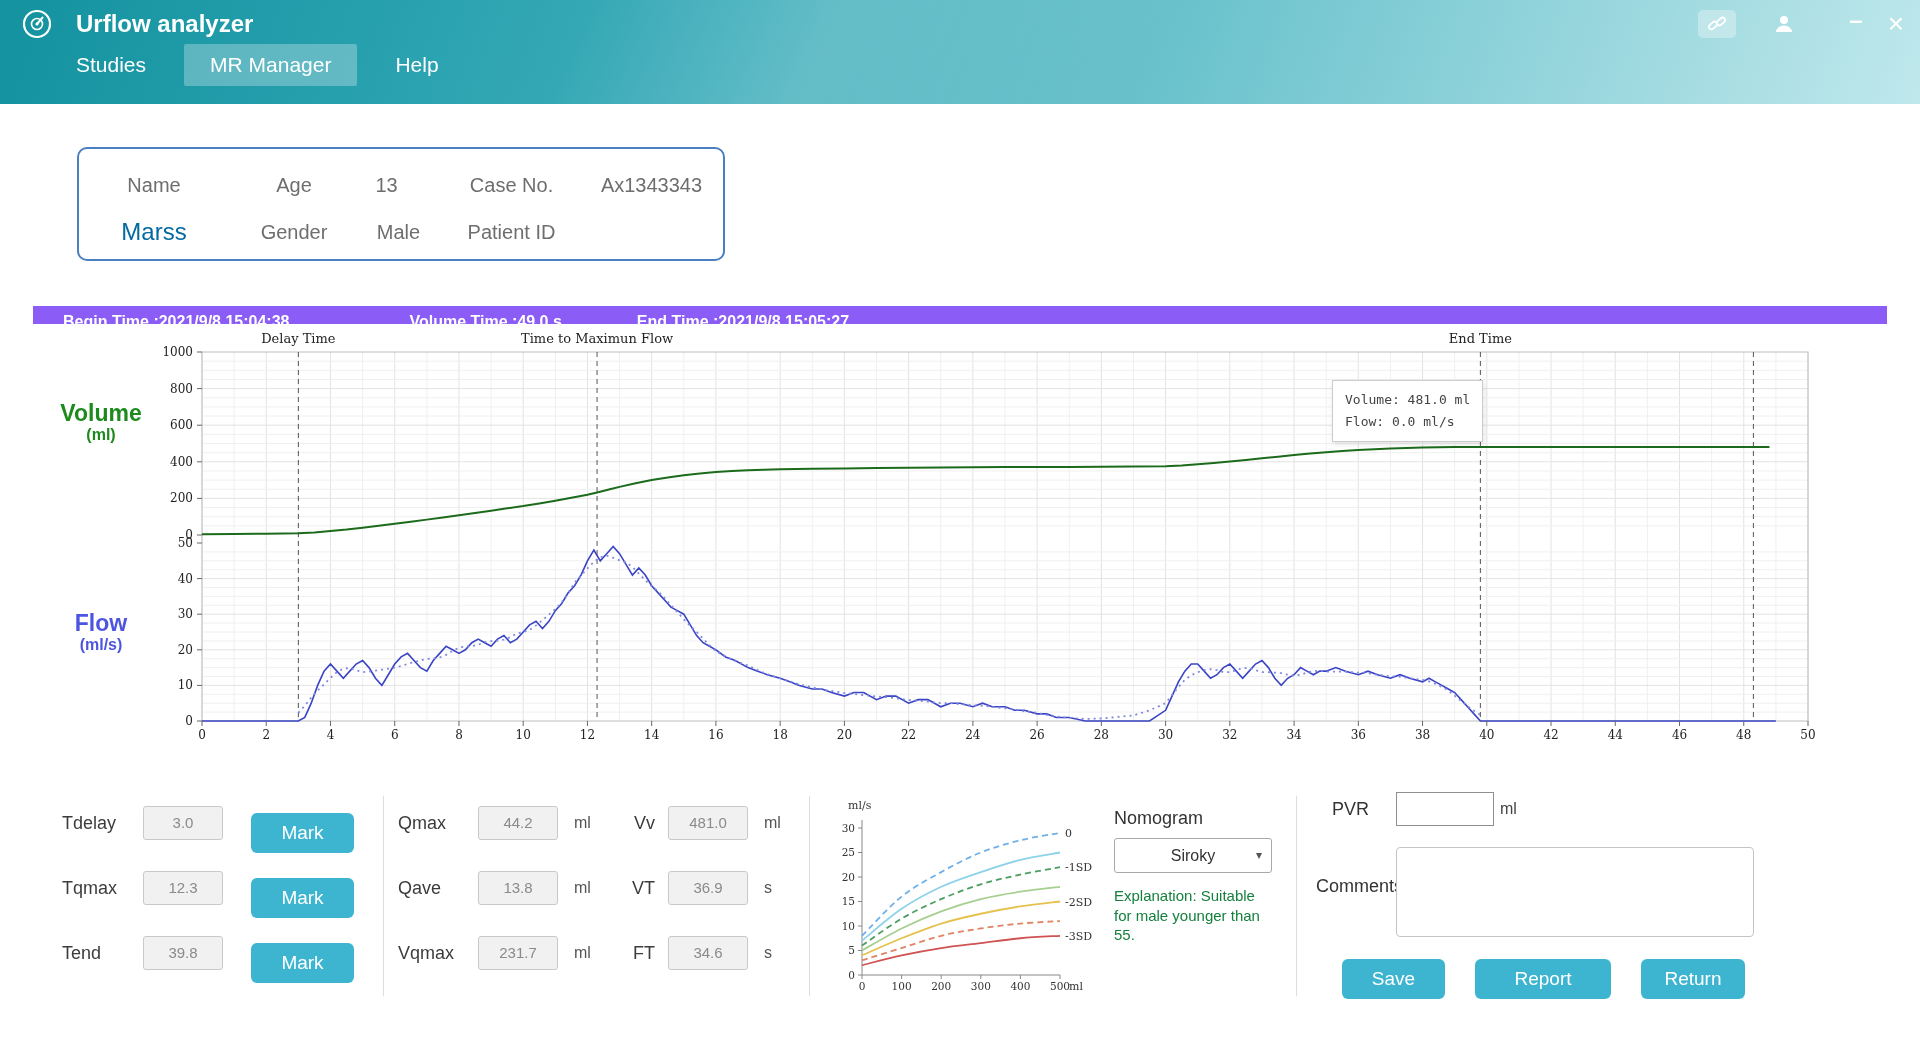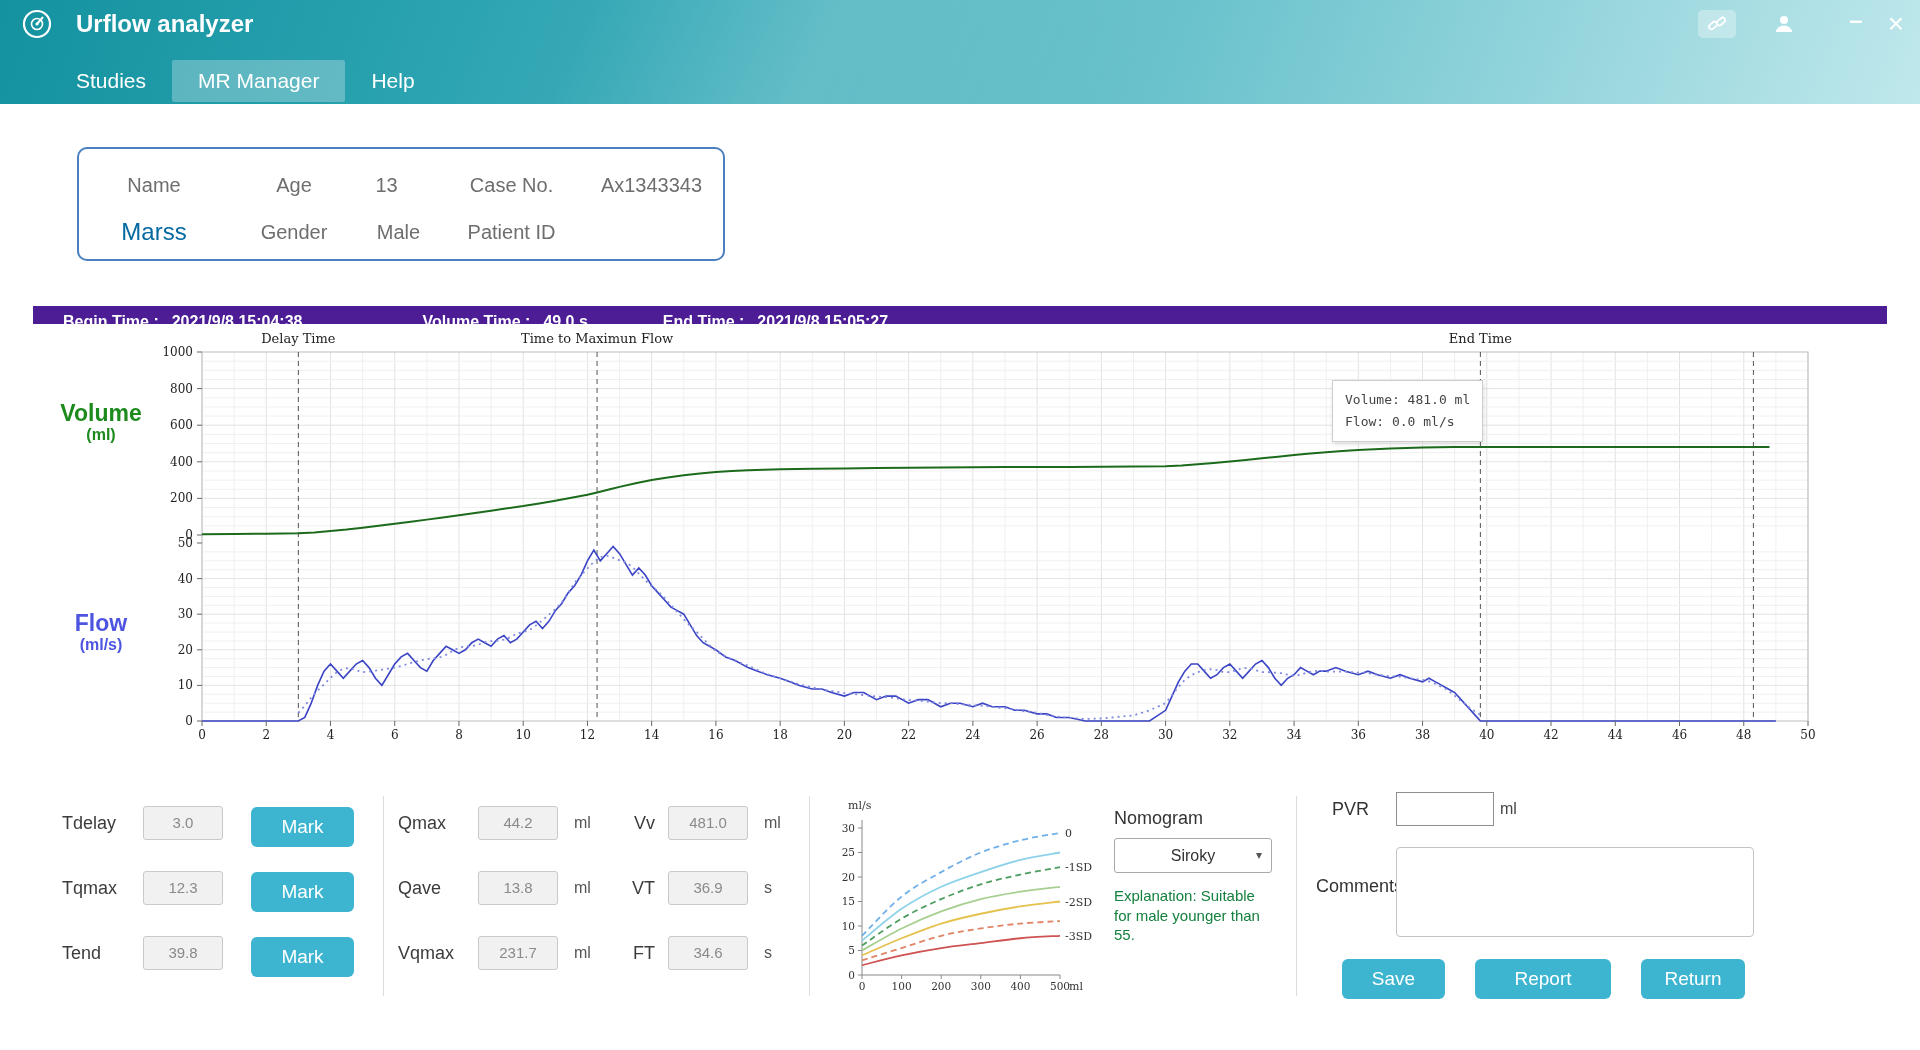--- a/index.html
+++ b/index.html
@@ -13,59 +13,59 @@
     background:linear-gradient(110deg,#14929f 0%,#2aa2b0 22%,#49b3bf 45%,#79c9d2 68%,#a5dce2 88%,#bfe8ec 100%);}
   .header::after{content:"";position:absolute;inset:0;pointer-events:none;
     background:linear-gradient(115deg,transparent 30%,rgba(255,255,255,.16) 43%,transparent 60%);}
   .logo{position:absolute;left:20px;top:7px;z-index:2}
   .app-title{position:absolute;left:76px;top:10px;color:#fff;font-size:24px;font-weight:bold;z-index:2}
   .win-btn{position:absolute;top:10px;height:28px;display:flex;align-items:center;justify-content:center;color:#fff;z-index:3;cursor:default}
   .link-btn{left:1698px;width:38px;background:rgba(255,255,255,.32);border-radius:5px}
   .user-btn{left:1768px;width:32px}
   .min-btn{left:1842px;width:28px;font-size:24px;font-weight:bold;padding-bottom:8px}
   .close-btn{left:1880px;width:32px;font-size:28px}
-  .menubar{position:absolute;top:60px;left:50px;display:flex;z-index:2}
+  .menubar{position:absolute;top:44px;left:50px;display:flex;gap:12px;z-index:2}
   .menu-item{color:#fff;font-size:21px;padding:9px 26px;border-radius:2px;white-space:nowrap}
   .menu-item.active{background:rgba(255,255,255,.28)}
 
   
   .patient-card{position:absolute;left:77px;top:147px;width:648px;height:114px;border:2px solid #4a7fc0;border-radius:10px;background:#fff}
   .pc{position:absolute;color:#6e6e6e;font-size:20px;text-align:center;white-space:nowrap}
   .pc.r1{top:22px;height:28px;line-height:28px}
   .pc.r2{top:68px;height:30px;line-height:30px}
   .pc.name-val{color:#0369a1;font-weight:normal;font-size:24px}
 
   
-  .timebar{position:absolute;left:33px;top:306px;width:1854px;height:32px;background:#4c1d95;color:#fff;
+  .timebar{position:absolute;left:33px;top:306px;width:1854px;height:32px;background:#8b5cf6;color:#fff;
     font-size:16px;font-weight:bold;display:flex;align-items:center;white-space:nowrap}
   .tb-label{margin-left:30px}
   .tb-label.first{margin-left:30px}
   .tb-label.mid{margin-left:120px}
   .tb-label.last{margin-left:75px}
-  .tb-value{margin-left:13px}
+  .tb-value{margin-left:0}
 
   
   .chart-wrap{position:absolute;left:33px;top:324px;width:1854px;height:430px;background:#fff}
   .axis-block{position:absolute;width:120px;text-align:center;font-weight:bold;line-height:1.15}
   .vol-block{left:8px;top:76px;color:#1d8a1d}
   .flow-block{left:8px;top:286px;color:#4d55e0}
   .axis-block .t1{font-size:23px}
   .axis-block .t2{font-size:16px}
   .tooltip{position:absolute;left:1299px;top:56px;background:#fff;border:1px solid #ccc;
     box-shadow:1px 2px 5px rgba(0,0,0,.12);padding:8px 12px;font-family:"DejaVu Sans Mono",monospace;
     font-size:13px;color:#444;line-height:1.7;white-space:nowrap}
 
   
   .panel{position:absolute;left:0;top:784px;width:1920px;height:266px;background:#fff}
   .prow{position:absolute;height:40px}
   .prow .lbl{position:absolute;font-size:18px;color:#3c3c3c;line-height:40px;white-space:nowrap}
   .valbox{position:absolute;top:3px;width:80px;height:34px;background:#f1f1f1;border:1px solid #c9c9c9;border-radius:3px;
     color:#8a8a8a;font-size:15px;text-align:center;line-height:32px}
   .unit{position:absolute;font-size:16px;color:#555;line-height:40px}
-  .mark-btn{position:absolute;left:251px;top:4px;width:103px;height:40px;background:#3eb5d0;color:#fff;border:none;
+  .mark-btn{position:absolute;left:251px;top:10px;width:103px;height:40px;background:#3eb5d0;color:#fff;border:none;
     border-radius:6px;font-size:19px;font-family:"Liberation Sans",sans-serif;cursor:pointer}
   .trow{left:0;width:380px}
   .trow .lbl{left:62px}
   .trow .valbox{left:143px}
   .qrow{left:398px;width:230px}
   .qrow .lbl{left:0;width:64px;}
   .qrow .valbox{left:80px}
   .qrow .unit{left:176px}
   .vrow{left:612px;width:210px}
   .vrow .lbl{left:0;width:43px;text-align:right}

